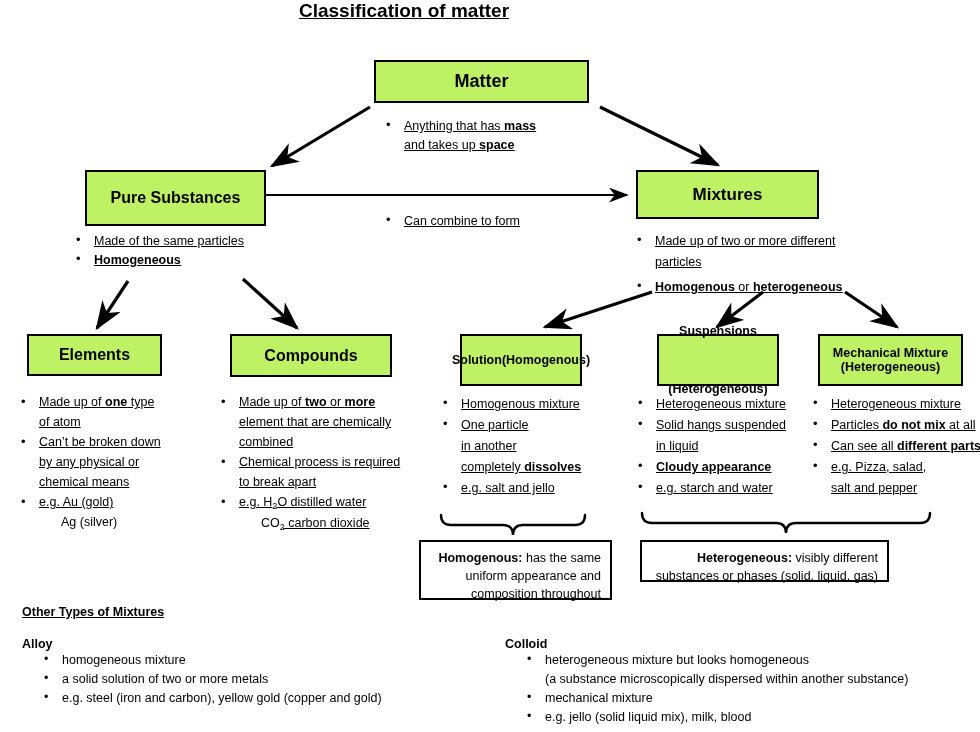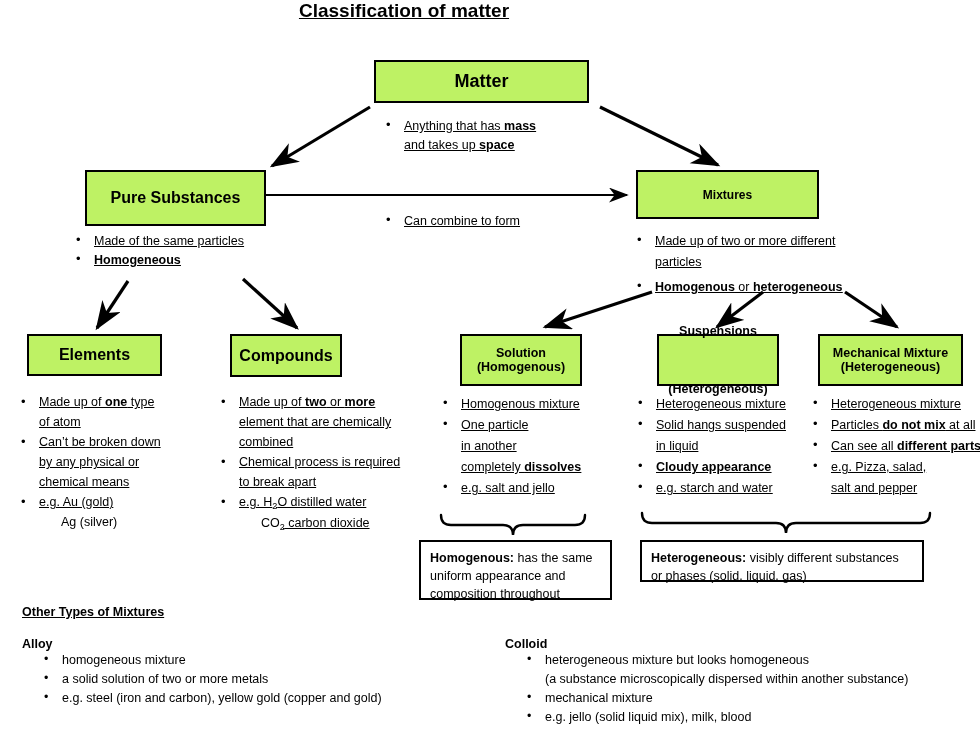--- a/index.html
+++ b/index.html
@@ -25,21 +25,21 @@
   .bul li:before{
     content:"\2022";position:absolute;left:8px;top:-1px;font-size:13px;
   }
   .bul li.nb{padding-left:26px;}
   .bul li.nb:before{content:"";}
   .u{text-decoration:underline;font-weight:bold;}
   .ind{display:inline-block;padding-left:22px;}
   svg.ov{position:absolute;left:0;top:0;width:980px;height:732px;pointer-events:none;}
   .defbox{
     position:absolute;border:2.5px solid #000;background:#fff;box-sizing:border-box;
-    font-size:12.5px;line-height:18px;padding:7px 9px;text-align:left;
+    font-size:12.5px;line-height:18px;padding:7px 9px;text-align:right;
   }
   .defbox b{font-weight:bold;}
   .sect{position:absolute;font-size:12.5px;}
   .sect .hd{font-weight:bold;}
   .sect .hdu{font-weight:bold;text-decoration:underline;}
   .lst{margin:0;padding:0;list-style:none;font-size:12.5px;line-height:19px;}
   .lst li{position:relative;padding-left:40px;}
   .lst li:before{content:"\2022";position:absolute;left:22px;top:-1px;}
   .lst li.cont:before{content:"";}
   sub{font-size:9px;vertical-align:baseline;position:relative;top:3px;}
@@ -78,33 +78,33 @@
 </svg>
 
 <div class="box" style="left:374px;top:60px;width:215px;height:43px;font-size:18px;">
   <span>Matter</span>
 </div>
 
 <div class="box" style="left:85px;top:170px;width:181px;height:56px;font-size:16px;">
   <span>Pure Substances</span>
 </div>
 
-<div class="box" style="left:636px;top:170px;width:183px;height:49px;font-size:12px;">
+<div class="box" style="left:636px;top:170px;width:183px;height:49px;font-size:17px;">
   <span>Mixtures</span>
 </div>
 
 <div class="box" style="left:27px;top:334px;width:135px;height:42px;font-size:16px;">
   <span>Elements</span>
 </div>
 
-<div class="box" style="left:230px;top:334px;width:112px;height:43px;font-size:16px;">
+<div class="box" style="left:230px;top:334px;width:162px;height:43px;font-size:16px;">
   <span>Compounds</span>
 </div>
 
-<div class="box" style="left:460px;top:334px;width:122px;height:52px;font-size:12.5px;flex-direction:column;">
+<div class="box" style="left:460px;top:334px;width:122px;height:52px;font-size:12.5px;flex-direction:row;">
   <span>Solution</span>
   <span class="l2">(Homogenous)</span>
 </div>
 
 <div class="box" style="left:657px;top:334px;width:122px;height:52px;font-size:12.5px;flex-direction:column;gap:44px;">
   <span>Suspensions</span>
   <span class="l2">(Heterogeneous)</span>
 </div>
 
 <div class="box" style="left:818px;top:334px;width:145px;height:52px;font-size:12.5px;flex-direction:column;">
@@ -191,21 +191,21 @@
     <li><span>Can see all </span><span class="u">different parts</span></li>
     <li><span>e.g. Pizza, salad,</span></li>
     <li class="nb"><span>salt and pepper</span></li>
   </ul>
 </div>
 
 <div class="defbox" style="left:419px;top:540px;width:193px;height:60px;">
   <b>Homogenous:</b><span> has the same uniform appearance and composition throughout</span>
 </div>
 
-<div class="defbox" style="left:640px;top:540px;width:284px;height:42px;">
+<div class="defbox" style="left:640px;top:540px;width:249px;height:42px;">
   <b>Heterogeneous:</b><span> visibly different substances or phases (solid, liquid, gas)</span>
 </div>
 
 <div class="sect" style="left:22px;top:605px;">
   <span class="hdu">Other Types of Mixtures</span>
 </div>
 
 <div class="sect" style="left:22px;top:637px;width:450px;">
   <div class="hd">Alloy</div>
   <ul class="lst">

